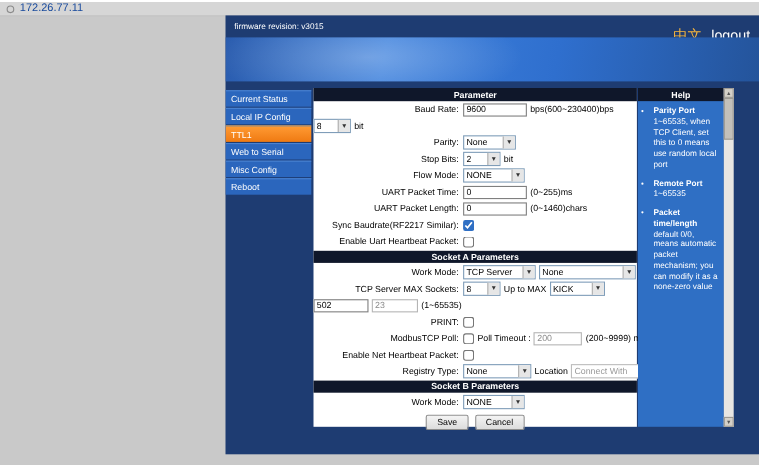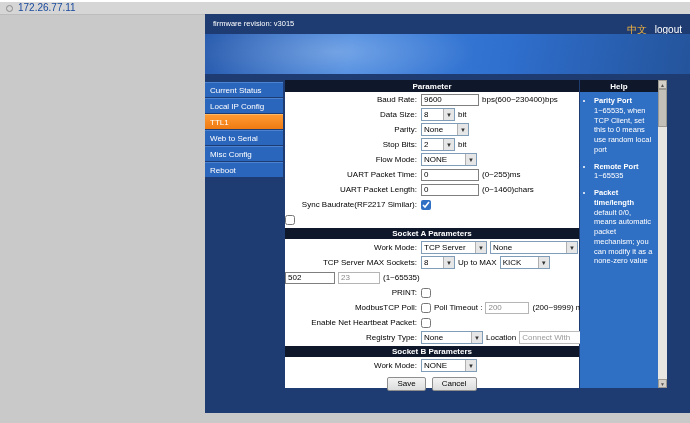--- a/index.html
+++ b/index.html
@@ -11,21 +11,21 @@
   }
   
   .whiteline{position:absolute;left:0;top:0;width:690px;height:2px;background:#ffffff;}
   .topbar{position:absolute;left:0;top:2px;width:690px;height:12px;background:#d6d6d6;border-bottom:1px solid #bdbdbd;display:flex;align-items:center;}
   .circ{width:7px;height:7px;border:1.5px solid #8a8a8a;border-radius:50%;margin:0 5px 0 6px;box-sizing:border-box;}
   .urllink{font-size:10px;color:#17499c;text-decoration:none;line-height:12px;}
   
   .shot{position:absolute;left:205px;top:14px;width:485px;height:399px;background:#1e3c72;overflow:hidden;}
   .devhdr{position:absolute;left:0;top:0;width:100%;height:20px;}
   .fw{position:absolute;left:8px;top:5px;font-size:7.5px;color:#ffffff;}
-  .hdr-links{position:absolute;right:8px;top:9px;font-size:10px;}
+  .hdr-links{position:absolute;right:8px;top:9px;font-size:13px;}
   .hdr-links a{text-decoration:underline;margin-left:5px;cursor:pointer;}
   .lang{color:#f7b63d;}
   .logout{color:#ffffff;}
   .banner{position:absolute;left:0;top:20px;width:485px;height:40px;
     background:
       radial-gradient(ellipse 200px 60px at 130px 18px, rgba(255,255,255,0.28), rgba(255,255,255,0) 70%),
       linear-gradient(100deg,#2a5cae 0%,#3f82dd 30%,#2f6fce 62%,#24549b 100%);
   }
   .content{position:absolute;left:0;top:66px;width:576px;height:308px;display:flex;}
   
@@ -101,21 +101,20 @@
 
       <div class="row">
         <span class="lbl">Baud Rate:</span>
         <span class="ctrls">
           <input class="txt w58" value="9600" style="">
           <span class="sfx">bps(600~230400)bps</span>
         </span>
       </div>
 
       <div class="row">
-        <span class="lbl">Data Size:</span>
         <span class="ctrls">
           <span class="sel w34">
             <span class="sel-txt">8</span>
             <span class="sel-arrow">▼</span>
           </span>
           <span class="sfx">bit</span>
         </span>
       </div>
 
       <div class="row">
@@ -166,20 +165,21 @@
       </div>
 
       <div class="row">
         <span class="lbl">Sync Baudrate(RF2217 Similar):</span>
         <span class="ctrls">
           <input type="checkbox" class="cb" checked="true" style="">
         </span>
       </div>
 
       <div class="row">
+        <span class="lbl">Enable Uart Heartbeat Packet:</span>
         <span class="ctrls">
           <input type="checkbox" class="cb" style="">
         </span>
       </div>
 
       <div class="secbar sub">Socket A Parameters</div>
 
       <div class="row">
         <span class="lbl">Work Mode:</span>
         <span class="ctrls">

